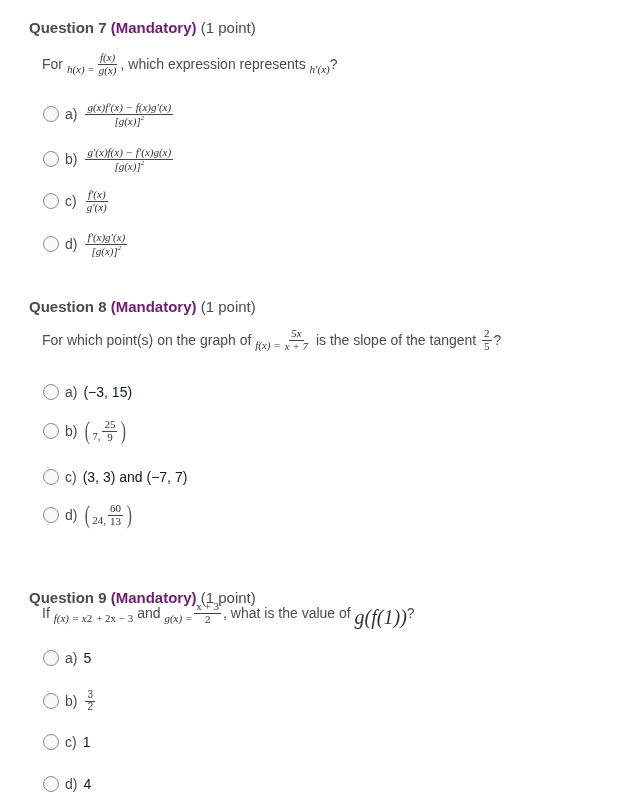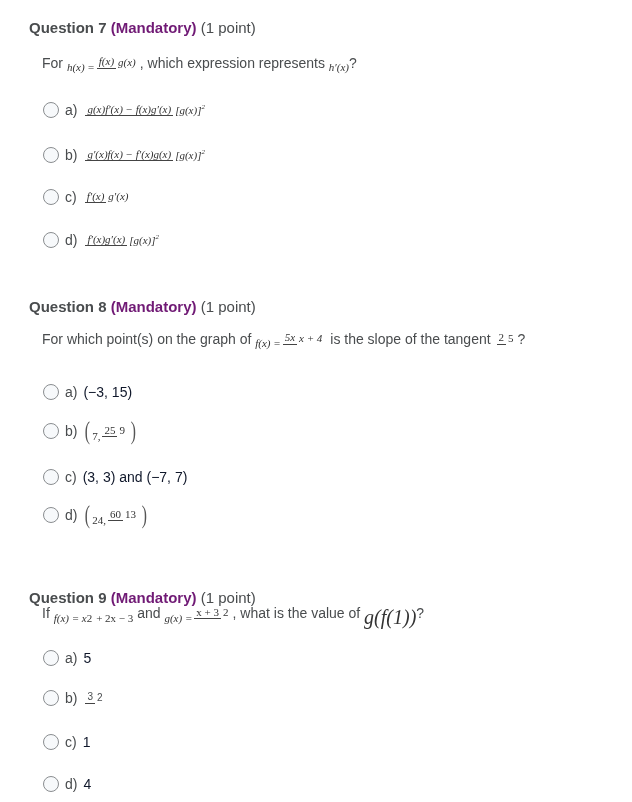--- a/index.html
+++ b/index.html
@@ -14,21 +14,21 @@
   }
   .q-title .mand { color: #701a75; }
   .q-title .pts { font-weight: normal; }
   .q-stem {
     position: absolute; left: 42px; font-size: 14px; color: #494c4e;
     white-space: nowrap; display: flex; align-items: center; text-align: center;
   }
   .math { font-family: "Liberation Serif", serif; font-style: italic; font-size: 11px; color: #333; margin-top: 9px; }
   .math.up { font-style: normal; }
   .frac {
-    display: inline-flex; flex-direction: row; align-items: center;
+    display: inline-flex; flex-direction: column; align-items: center;
     vertical-align: middle; margin: 0 2px; line-height: 1.05;
   }
   .frac .num { border-bottom: 1px solid #444; padding: 0 2px; }
   .frac .den { padding: 0 2px; }
   .option {
     position: absolute; left: 43px; display: flex; align-items: center;
     font-size: 14px; color: #494c4e; white-space: nowrap;
   }
   .radio {
     width: 16px; height: 16px; border: 1px solid #8a8d90; border-radius: 50%;
@@ -105,21 +105,21 @@
   <div class="q-title" style="top:298px;">
     <span>Question 8</span>
     <span class="mand">(Mandatory)</span>
     <span class="pts">(1 point)</span>
   </div>
   <div class="q-stem" style="top:328px;">
     <span>For which point(s) on the graph of</span>&nbsp;
     <span class="math">f(x) =</span>
     <span class="frac math">
       <span class="num">5x</span>
-      <span class="den">x + 4</span>
+      <span class="den">x + 7</span>
     </span>&nbsp;
     <span>is the slope of the tangent</span>&nbsp;
     <span class="frac math up">
       <span class="num">2</span>
       <span class="den">5</span>
     </span>
     <span>?</span>
   </div>
 
   <div class="option" style="top:384px;">

